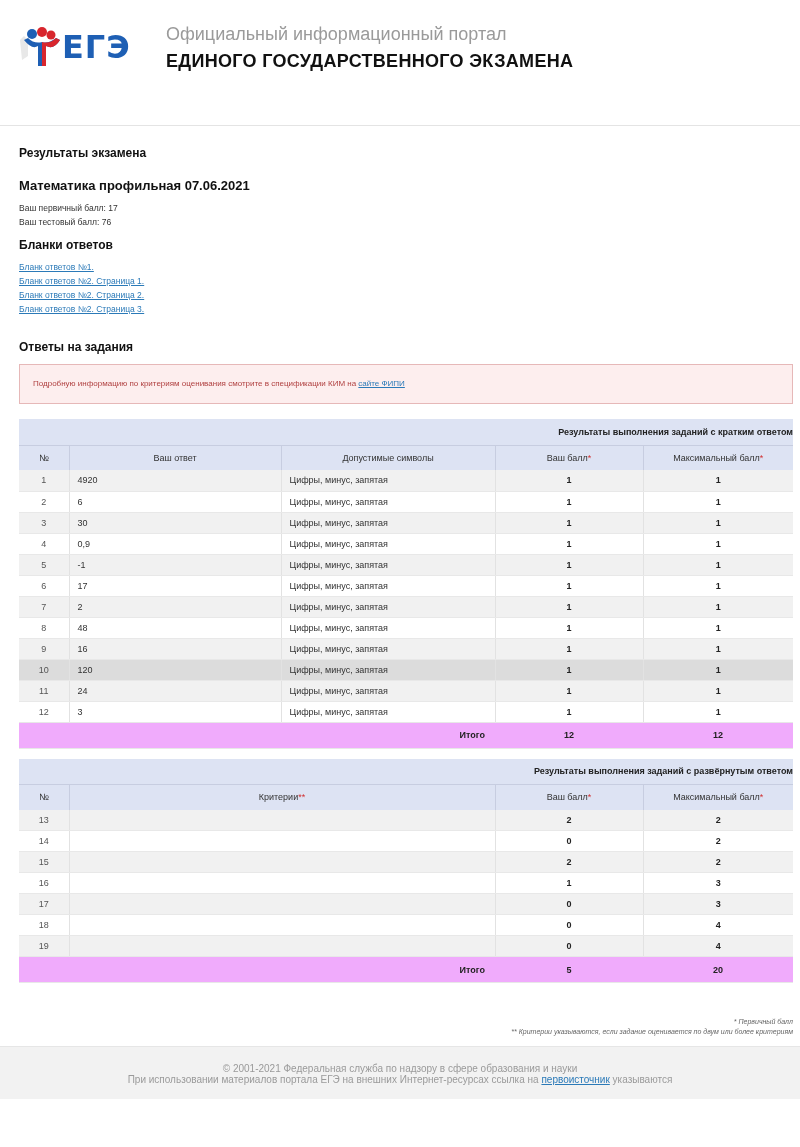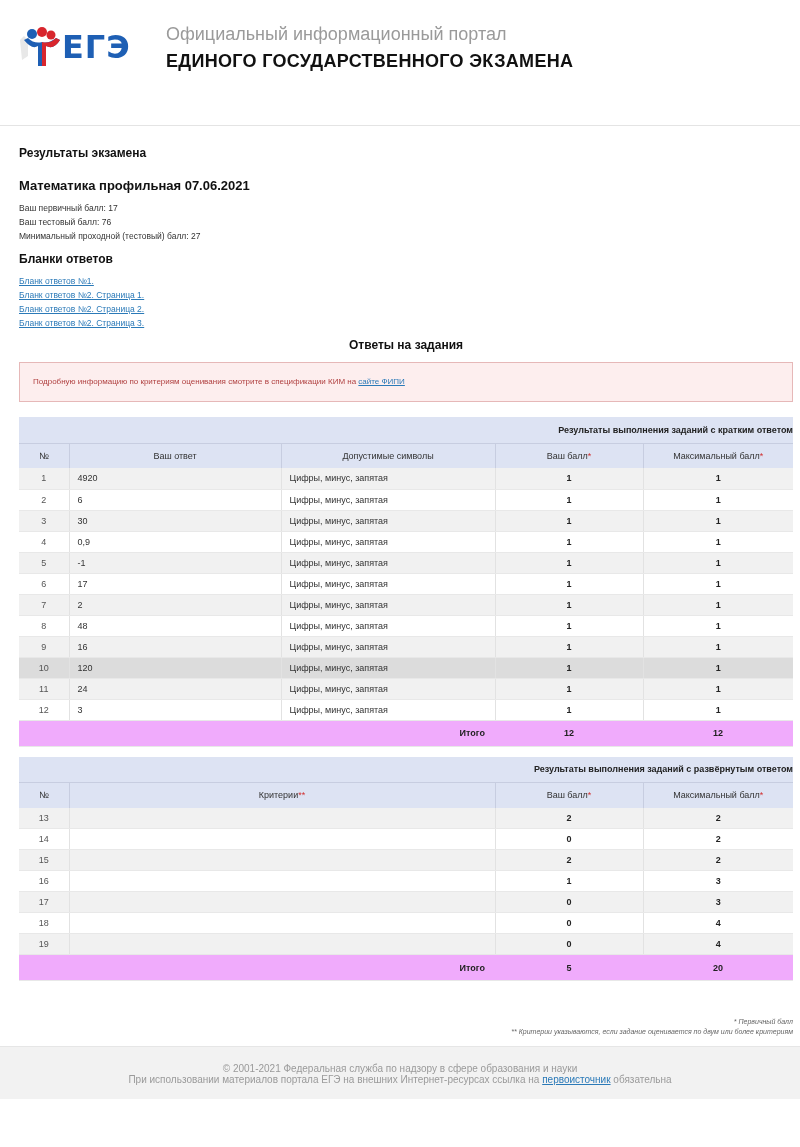--- a/index.html
+++ b/index.html
@@ -19,21 +19,21 @@
   .logout { font-size: 17px; color: #2b7ab8; text-decoration: underline; cursor: pointer; }
   .all-exams { display: block; font-size: 8px; color: #2b7ab8; text-decoration: underline; margin-top: 8px; }
 
   .exam-title { font-size: 13px; font-weight: bold; margin-top: 18px; color: #111; }
   .score-lines { margin-top: 8px; font-size: 8.5px; color: #333; line-height: 14px; }
 
   .section-h { font-size: 12px; font-weight: bold; color: #111; }
   .blanks-h { margin-top: 9px; }
   .blank-links { margin-top: 8px; font-size: 8.5px; line-height: 14px; }
   .blank-links a { display: block; color: #2b7ab8; text-decoration: underline; }
-  .answers-h { margin-top: 8px; text-align: center; }
+  .answers-h { margin-top: 24px; }
 
   .alert { margin-top: 10px; height: 40px; border: 1px solid #e6b8b8; background: #fdeeee; font-size: 8px; color: #b04040; padding: 14px 13px; }
   .alert a { color: #2b7ab8; text-decoration: underline; }
 
   table { width: 774px; border-collapse: collapse; font-size: 9px; color: #333; }
   .t1 { margin-top: 15px; }
   .t2 { margin-top: 10px; }
   th.caption-cell { background: #dde3f3; height: 26px; font-weight: bold; font-size: 9px; color: #222; text-align: right; border-bottom: 1px solid #c7cde0; }
   tr.colhead th { background: #dde3f3; height: 25px; font-weight: normal; color: #333; border-right: 1px solid #c7cde0; }
   tr.colhead th:last-child { border-right: none; }
@@ -71,21 +71,20 @@
   <div class="portal-line2">ЕДИНОГО ГОСУДАРСТВЕННОГО ЭКЗАМЕНА</div>
 </div>
 
 <div class="main">
   <div class="page-title">Результаты экзамена</div>
 
   <div class="exam-title">Математика профильная 07.06.2021</div>
   <div class="score-lines">
     <div>Ваш первичный балл: 17</div>
     <div>Ваш тестовый балл: 76</div>
-    <div>Минимальный проходной (тестовый) балл: 27</div>
   </div>
 
   <div class="section-h blanks-h">Бланки ответов</div>
   <div class="blank-links">
     <a>Бланк ответов №1.</a>
     <a>Бланк ответов №2. Страница 1.</a>
     <a>Бланк ответов №2. Страница 2.</a>
     <a>Бланк ответов №2. Страница 3.</a>
   </div>
 
@@ -281,14 +280,14 @@
     </table>
 </div>
 
 <div class="notes">
   <div>* Первичный балл</div>
   <div>** Критерии указываются, если задание оценивается по двум или более критериям</div>
 </div>
 
 <div class="footer">
   <div>© 2001-2021 Федеральная служба по надзору в сфере образования и науки</div>
-  <div><span>При использовании материалов портала ЕГЭ на внешних Интернет-ресурсах ссылка на </span><a>первоисточник</a><span> обязательна</span></div>
+  <div><span>При использовании материалов портала ЕГЭ на внешних Интернет-ресурсах ссылка на </span><a>первоисточник</a><span> указываются</span></div>
 </div>
 
 </body></html>

